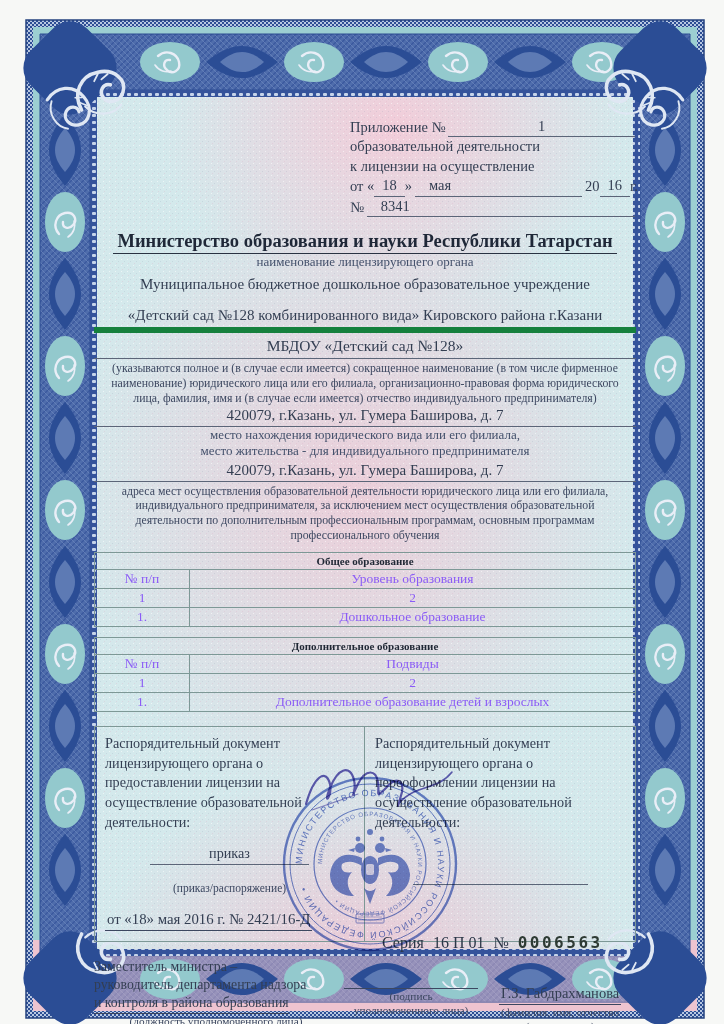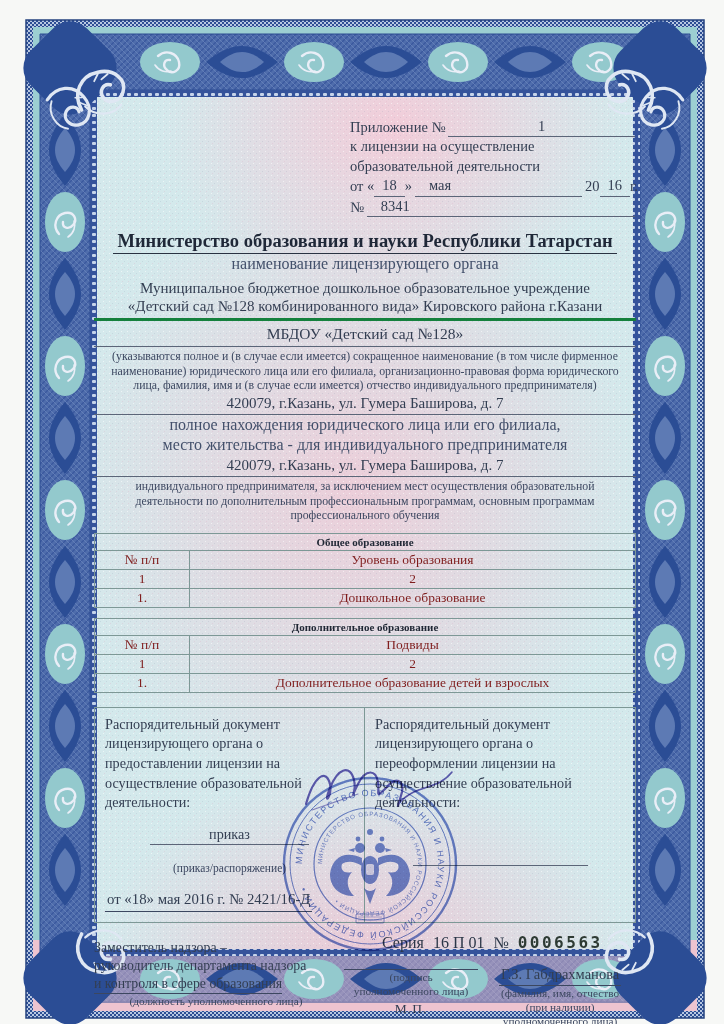--- a/index.html
+++ b/index.html
@@ -9,28 +9,28 @@
   .content{position:absolute;left:90px;top:105px;width:550px;height:860px;z-index:2;
            color:#333e52;font-size:15px;padding:0 4px;box-sizing:border-box;}
   .center{text-align:center;}
   .row{display:flex;align-items:flex-end;}
   .fill{flex:1 1 auto;border-bottom:1px solid #5b6578;text-align:center;margin:0 3px;min-height:15px;}
   .fill.left{text-align:left;padding-left:14px;}
   .uv{border-bottom:1px solid #5b6578;padding:0 8px;text-align:center;}
   .appendix{margin:12px 0 0 256px;width:288px;font-size:14.5px;line-height:1.34;color:#333e52;}
   .ministry{display:inline-block;font-size:18.5px;font-weight:700;color:#1f2838;
             border-bottom:1.6px solid #2a3242;padding:0 4px 1px;margin-top:14px;}
-  .cap{font-size:16px;color:#43506b;line-height:1.25;}
+  .cap{font-size:13px;color:#43506b;line-height:1.25;}
   .org1{font-size:15px;margin-top:6px;}
-  .org2{font-size:15px;border-bottom:3px solid #15803d;padding-bottom:3px;margin-top:1px;}
+  .org2{font-size:15px;border-bottom:6px solid #15803d;padding-bottom:3px;margin-top:14px;}
   .orgshort{font-size:15.5px;border-bottom:1px solid #5b6578;padding:4px 0 3px;}
   .fineprint{font-size:11.8px;line-height:1.24;margin-top:2px;color:#3c4760;}
   .addr{font-size:15px;border-bottom:1px solid #5b6578;padding:2px 0 2px;}
   table{width:100%;border-collapse:collapse;margin-top:10px;}
-  td{border:1px solid #7d9896;text-align:center;font-size:13.5px;padding:1px 4px;color:#7f1d1d;}
+  td{border:1px solid #7d9896;text-align:center;font-size:13.5px;padding:1px 4px;color:#8b5cf6;}
   td.ttl{font-size:11px;font-weight:700;color:#1f2734;padding:2px;margin-left:46px;}
   td.no{width:86px;}
   .orders{display:grid;grid-template-columns:1fr 1fr;border:1px solid #7d9896;margin-top:14px;
           font-size:14.2px;line-height:1.38;min-height:146px;}
   .orders .cell{padding:7px 10px 10px;}
   .orders .cell.left{border-right:1px solid #7d9896;}
   .doc-type{margin:12px auto 16px;width:64%;text-align:center;border-bottom:1px solid #5b6578;}
   .doc-cap{text-align:center;font-size:11.5px;color:#3c4760;}
   .order-line{margin-top:12px;display:inline-block;border-bottom:1px solid #3c4760;
               font-size:14.8px;padding:0 2px 1px;}
@@ -190,22 +190,22 @@
     </g>
   </svg>
 
   <div class="content">
 
     <div class="appendix">
       <div class="row">
         <span>Приложение №</span>
         <span class="fill">1</span>
       </div>
+      <div>образовательной деятельности</div>
       <div>к лицензии на осуществление</div>
-      <div>образовательной деятельности</div>
       <div class="row">
         <span>от «</span>
         <span class="uv">18</span>
         <span>»</span>
         <span class="fill left">мая</span>
         <span>20</span>
         <span class="uv">16</span>
         <span>г.</span>
       </div>
       <div class="row">
@@ -219,24 +219,25 @@
       <div class="cap">наименование лицензирующего органа</div>
       <div class="org1">Муниципальное бюджетное дошкольное образовательное учреждение</div>
       <div class="org2">«Детский сад №128 комбинированного вида» Кировского района г.Казани</div>
       <div class="orgshort">МБДОУ «Детский сад №128»</div>
       <div class="fineprint">
         <div>(указываются полное и (в случае если имеется) сокращенное наименование (в том числе фирменное</div>
         <div>наименование) юридического лица или его филиала, организационно-правовая форма юридического</div>
         <div>лица, фамилия, имя и (в случае если имеется) отчество индивидуального предпринимателя)</div>
       </div>
       <div class="addr">420079, г.Казань, ул. Гумера Баширова, д. 7</div>
-      <div class="cap">полное нахождения юридического лица или его филиала,</div>
+      <div class="cap">место нахождения юридического вида или его филиала,</div>
       <div class="cap">место жительства - для индивидуального предпринимателя</div>
       <div class="addr">420079, г.Казань, ул. Гумера Баширова, д. 7</div>
       <div class="fineprint">
+        <div>адреса мест осуществления образовательной деятельности юридического лица или его филиала,</div>
         <div>индивидуального предпринимателя, за исключением мест осуществления образовательной</div>
         <div>деятельности по дополнительным профессиональным программам, основным программам</div>
         <div>профессионального обучения</div>
       </div>
     </div>
 
     <table>
       <tbody>
         <tr>
             <td class="ttl" colspan="2">Общее образование</td>
@@ -292,23 +293,23 @@
         <div>лицензирующего органа о</div>
         <div>переоформлении лицензии на</div>
         <div>осуществление образовательной</div>
         <div>деятельности:</div>
         <div class="blank-line"></div>
       </div>
     </div>
 
     <div class="sig">
       <div>
-        <div>Заместитель надзора –</div>
+        <div>Заместитель министра –</div>
         <div>руководитель департамента надзора</div>
-        <span class="pos3">и контроля в сфере образования</span>
+        <span class="pos3">и контроля в района образования</span>
         <div class="sig-cap">(должность уполномоченного лица)</div>
       </div>
       <div>
         <div class="sig-line"></div>
         <div class="sig-cap">(подпись</div>
         <div class="sig-cap">уполномоченного лица)</div>
         <div class="mp">М.П.</div>
       </div>
       <div class="sig-col3">
         <span class="name">Г.З. Габдрахманова</span>

